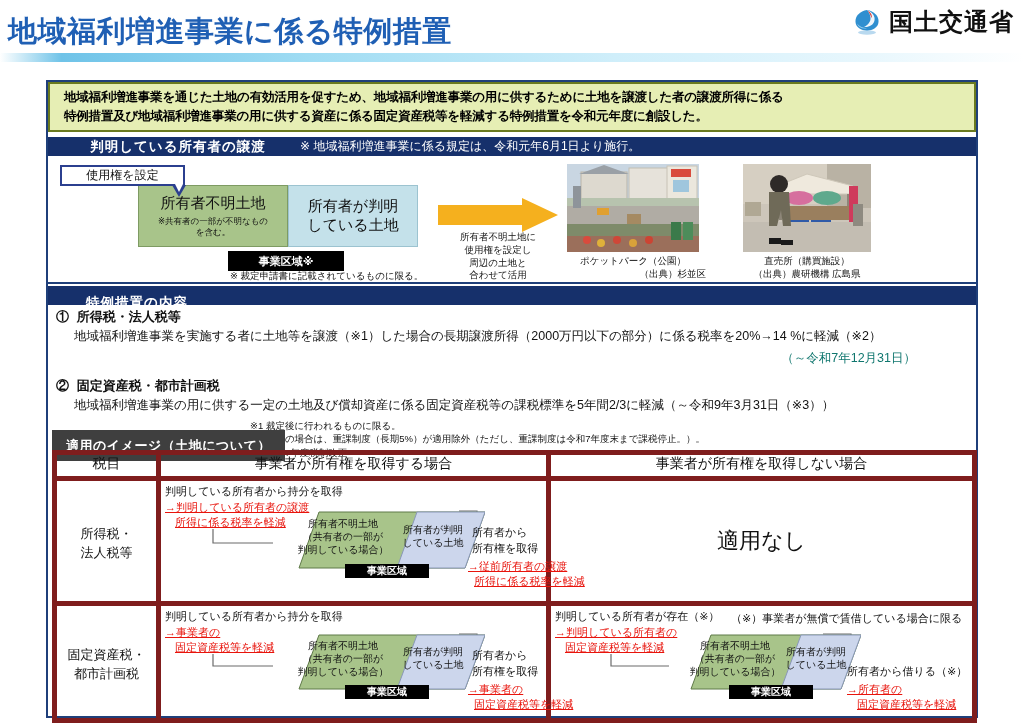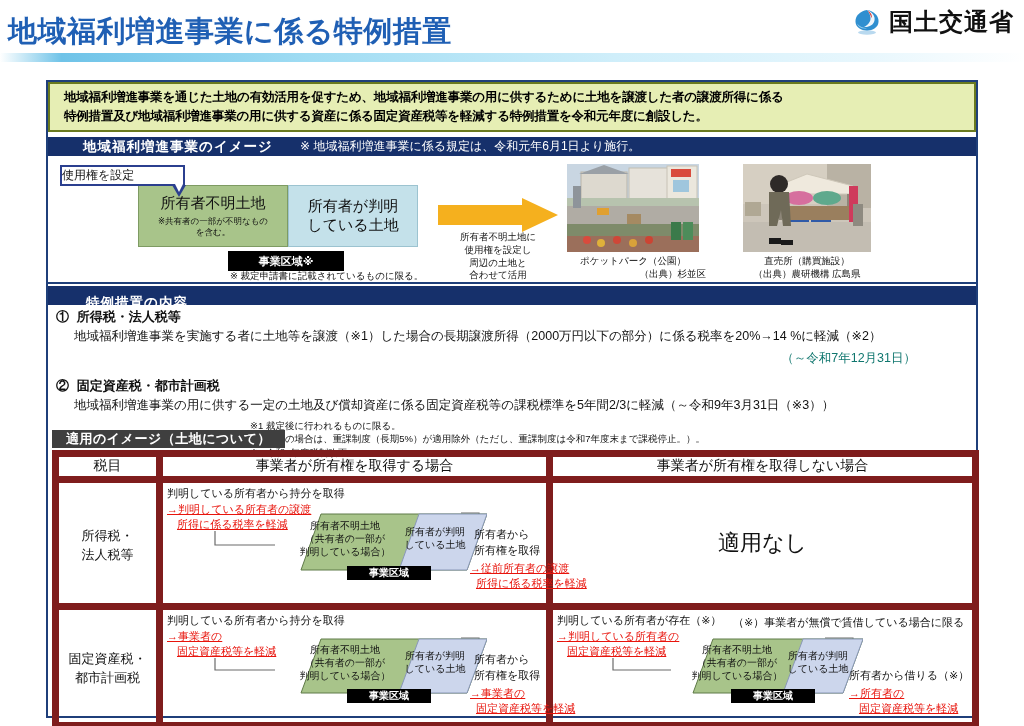--- a/index.html
+++ b/index.html
@@ -60,21 +60,21 @@
   
   .img-panel{
     position:absolute;left:48px;top:156px;width:928px;height:128px;
     border-bottom:2px solid #1f3f7a;box-sizing:border-box;background:#fff;
   }
 
   
   .callout{
     position:absolute;left:60px;top:165px;width:125px;height:21px;
     border:2px solid #2b3f8f;background:#ffffff;box-sizing:border-box;
-    display:flex;align-items:center;justify-content:flex-start;
+    display:flex;align-items:center;justify-content:center;
     font-size:12px;color:#111;font-weight:normal;z-index:6;
   }
   .callout-tail{
     position:absolute;left:172px;top:185px;width:0;height:0;z-index:6;
     border-left:7px solid transparent;border-right:7px solid transparent;
     border-top:12px solid #2b3f8f;
   }
   .callout-tail::after{
     content:"";position:absolute;left:-4px;top:-13px;
     border-left:4px solid transparent;border-right:4px solid transparent;
@@ -123,29 +123,29 @@
     display:flex;align-items:center;justify-content:center;letter-spacing:1px;
   }
   .content-body{position:absolute;left:50px;top:308px;width:924px;}
   .item-head{font-size:13px;color:#111;font-weight:bold;margin:0 0 1px 6px;font-family:Liberation Mono, monospace;}
   .item-text{font-size:12.5px;color:#111;margin:0 0 4px 24px;line-height:1.5;}
   .item-right{font-size:12.5px;color:#0f766e;text-align:right;margin:0 58px 10px 0;}
   .fn{font-size:9.5px;color:#111;line-height:1.45;margin-left:200px;}
 
   
   .band-label3{
-    position:absolute;left:52px;top:430px;height:18px;
+    position:absolute;left:52px;top:430px;height:31px;
     background:#3f3f3f;color:#ffffff;font-size:13px;font-weight:bold;
     display:flex;align-items:center;padding:0 14px;letter-spacing:0.5px;text-align:right;
   }
   .tbl{
     position:absolute;left:52px;top:450px;width:920px;height:266px;
     border-collapse:collapse;table-layout:fixed;
   }
-  .tbl td,.tbl th{border:7px solid #7f1d1d;box-sizing:border-box;padding:0;vertical-align:top;}
+  .tbl td,.tbl th{border:5px solid #7f1d1d;box-sizing:border-box;padding:0;vertical-align:top;}
   .th-c{
     text-align:center;font-weight:normal;font-size:14px;color:#111;
     height:26px;vertical-align:middle;
   }
   .cell-tax{
     text-align:center;vertical-align:middle;font-size:13px;color:#111;line-height:1.45;
   }
   .cellwrap{position:relative;width:100%;height:100%;}
   .desc{position:absolute;font-size:11px;color:#111;line-height:1.4;white-space:nowrap;}
   .red-u{color:#e8140c;text-decoration:underline;}
@@ -183,21 +183,21 @@
   </div>
 
   <div class="frame"></div>
 
   <div class="lead-box">
     <div class="lead-line">地域福利増進事業を通じた土地の有効活用を促すため、地域福利増進事業の用に供するために土地を譲渡した者の譲渡所得に係る</div>
     <div class="lead-line">特例措置及び地域福利増進事業の用に供する資産に係る固定資産税等を軽減する特例措置を令和元年度に創設した。</div>
   </div>
 
   <div class="band-wide"></div>
-  <div class="band-label">地域福利増進事業のイメージ</div>
+  <div class="band-label">判明している所有者の譲渡</div>
   <div class="band-note">※ 地域福利増進事業に係る規定は、令和元年6月1日より施行。</div>
 
   <div class="img-panel"></div>
 
   <div class="callout">
     <span>使用権を設定</span>
   </div>
   <div class="callout-tail"></div>
 
   <div class="land-unknown">

